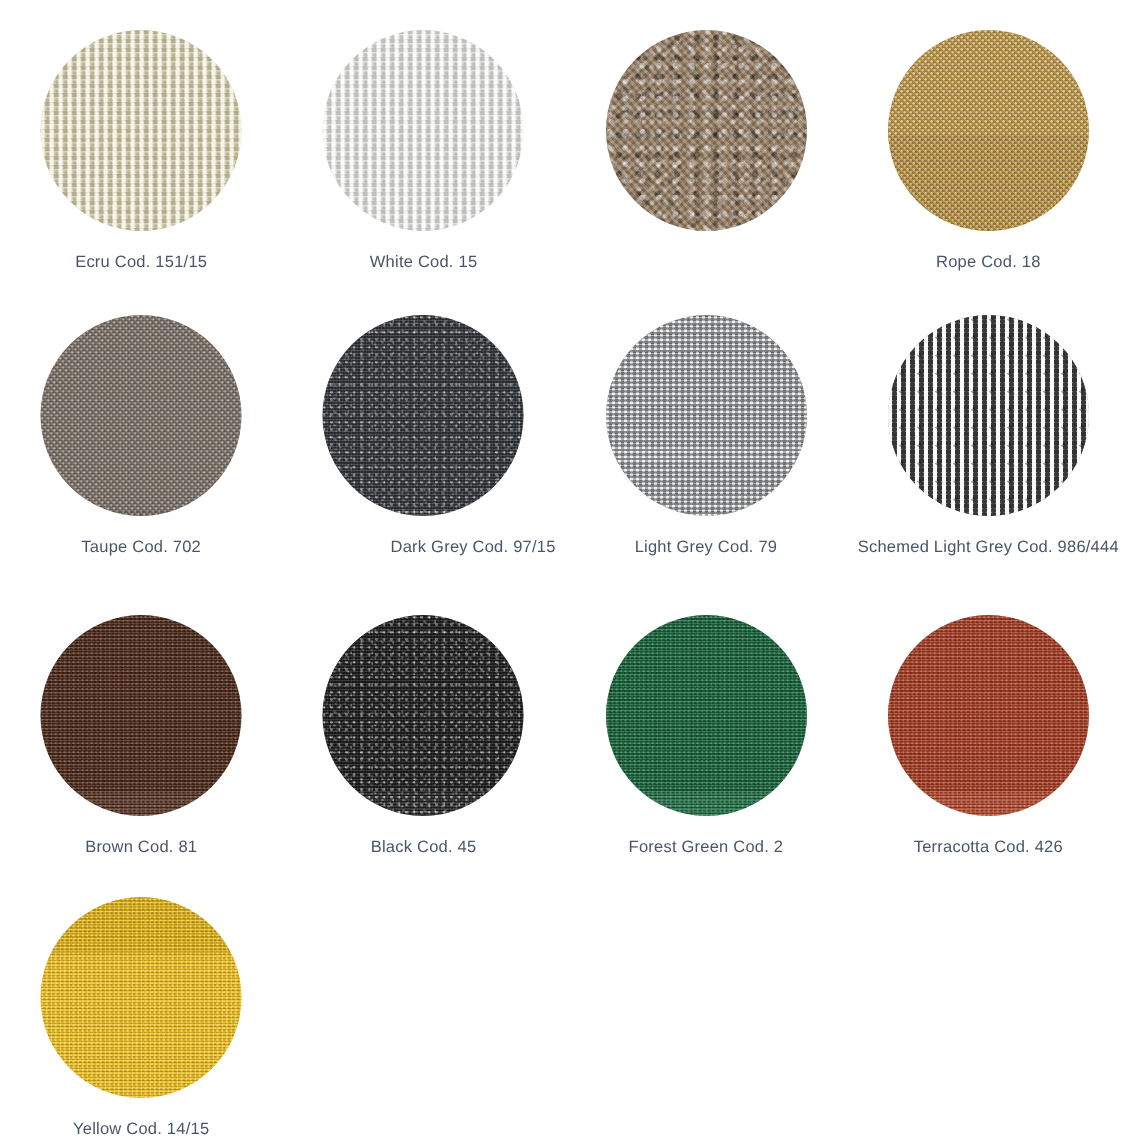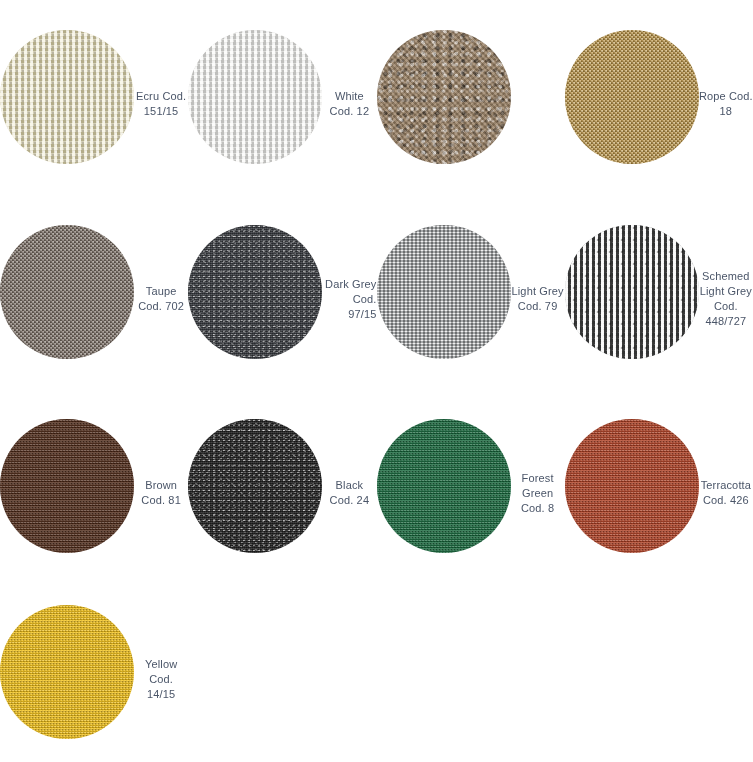--- a/index.html
+++ b/index.html
@@ -17,24 +17,24 @@
 
   .swatch-grid {
     display: grid;
     grid-template-columns: repeat(4, 188.25px);
     grid-template-rows: 190px 200px 188px 184px;
     width: 753px;
   }
 
   .swatch-cell {
     display: flex;
-    flex-direction: row;
+    flex-direction: column;
     align-items: center;
     justify-content: flex-start;
-    padding-top: 4px;
+    padding-top: 20px;
   }
   .swatch-cell.empty { visibility: hidden; }
 
   .disc-wrap {
     width: 134px;
     height: 134px;
     position: relative;
   }
 
   .disc {
@@ -181,21 +181,21 @@
     <div class="disc-wrap">
       <div class="disc weave-basket" style="background-color: rgb(229, 220, 175);"></div>
     </div>
     <div class="label" style="color: rgb(74, 85, 104);">Ecru Cod. 151/15</div>
   </div>
 
   <div class="swatch-cell">
     <div class="disc-wrap">
       <div class="disc weave-basket" style="background-color: rgb(244, 243, 240);"></div>
     </div>
-    <div class="label" style="color: rgb(74, 85, 104);">White Cod. 12</div>
+    <div class="label" style="color: rgb(74, 85, 104);">White Cod. 15</div>
   </div>
 
   <div class="swatch-cell">
     <div class="disc-wrap">
       <div class="disc weave-melange" style="background-color: rgb(156, 131, 103);"></div>
     </div>
   </div>
 
   <div class="swatch-cell">
     <div class="disc-wrap">
@@ -222,43 +222,43 @@
     <div class="disc-wrap">
       <div class="disc weave-mesh" style="background-color: rgb(169, 172, 174);"></div>
     </div>
     <div class="label" style="color: rgb(74, 85, 104);">Light Grey Cod. 79</div>
   </div>
 
   <div class="swatch-cell">
     <div class="disc-wrap">
       <div class="disc weave-schemed" style="background-color: rgb(165, 167, 168);"></div>
     </div>
-    <div class="label" style="color: rgb(74, 85, 104);">Schemed Light Grey Cod. 448/727</div>
+    <div class="label" style="color: rgb(74, 85, 104);">Schemed Light Grey Cod. 986/444</div>
   </div>
 
   <div class="swatch-cell">
     <div class="disc-wrap">
       <div class="disc weave-rib" style="background-color: rgb(74, 35, 16);"></div>
     </div>
     <div class="label" style="color: rgb(74, 85, 104);">Brown Cod. 81</div>
   </div>
 
   <div class="swatch-cell">
     <div class="disc-wrap">
       <div class="disc weave-speckle" style="background-color: rgb(35, 35, 35);"></div>
     </div>
-    <div class="label" style="color: rgb(74, 85, 104);">Black Cod. 24</div>
+    <div class="label" style="color: rgb(74, 85, 104);">Black Cod. 45</div>
   </div>
 
 
   <div class="swatch-cell">
     <div class="disc-wrap">
       <div class="disc weave-rib" style="background-color: rgb(14, 100, 54);"></div>
     </div>
-    <div class="label" style="color: rgb(74, 85, 104);">Forest Green Cod. 8</div>
+    <div class="label" style="color: rgb(74, 85, 104);">Forest Green Cod. 2</div>
   </div>
 
   <div class="swatch-cell">
     <div class="disc-wrap">
       <div class="disc weave-rib" style="background-color: rgb(176, 58, 28);"></div>
     </div>
     <div class="label" style="color: rgb(74, 85, 104);">Terracotta Cod. 426</div>
   </div>
 
   <div class="swatch-cell">

